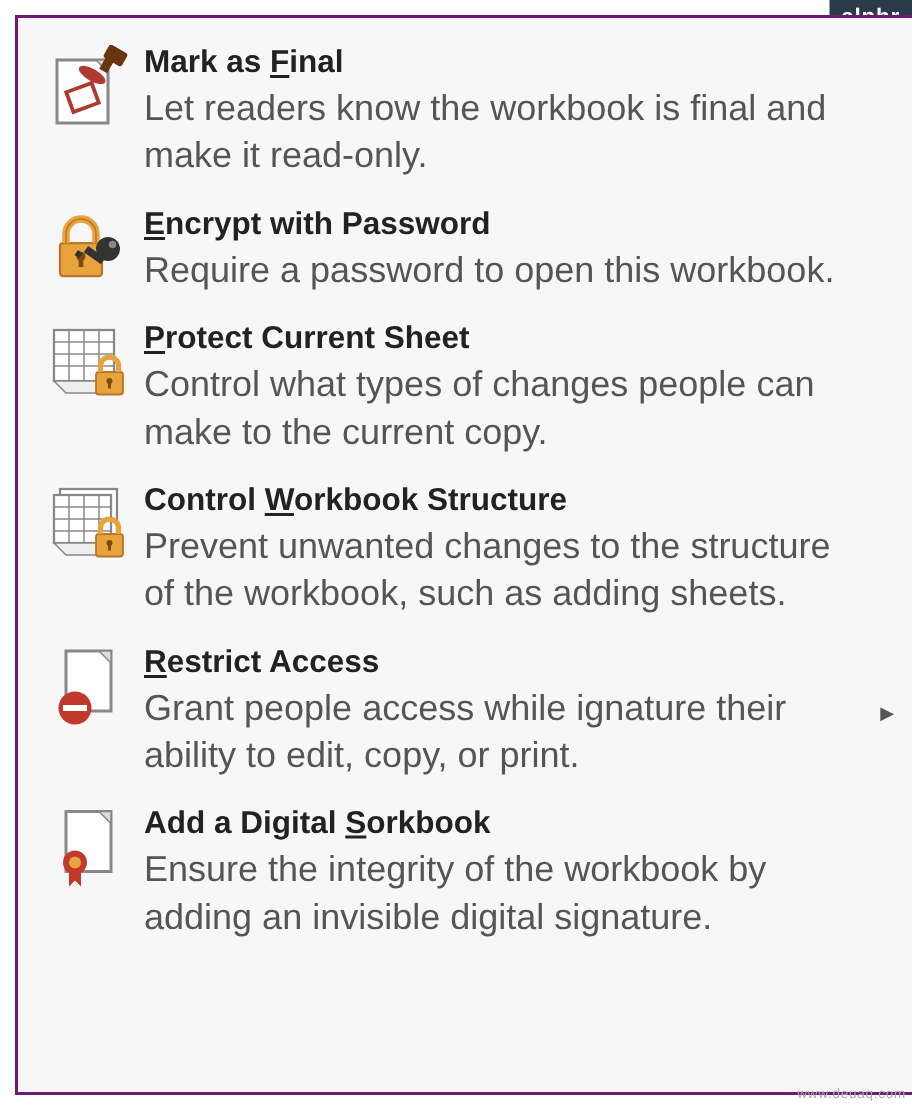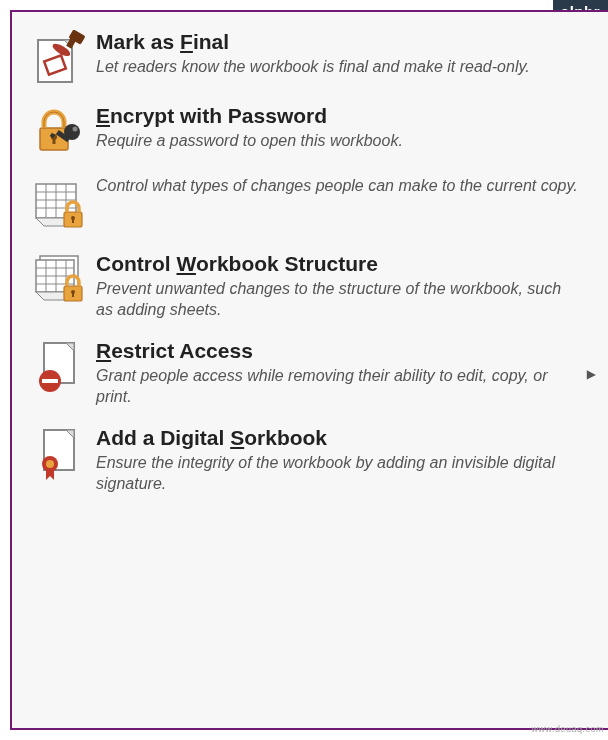--- a/index.html
+++ b/index.html
@@ -40,24 +40,23 @@
     padding-right: 20px;
   }
   .title {
     font-size: 21px;
     font-weight: 700;
     color: #222;
     line-height: 1.3;
     margin-bottom: 2px;
   }
   .desc {
-    font-size: 16px;
+    font-size: 24px;
     color: #555;
     line-height: 1.3;
-    font-style: italic;
   }
   .mnemonic {
     text-decoration: underline;
   }
   .submenu-arrow {
     position: absolute;
     right: 8px;
     top: 50%;
     transform: translateY(-50%);
     color: #555;
@@ -144,20 +143,23 @@
         <line x1="24" y1="6" x2="24" y2="40" stroke="#888"></line>
         <line x1="34" y1="6" x2="34" y2="40" stroke="#888"></line>
         <polygon points="4,40 12,48 44,48 44,40" fill="#eee" stroke="#888"></polygon>
         <rect x="32" y="34" width="18" height="15" rx="2" fill="#e8a33d" stroke="#b8762a" stroke-width="1.2"></rect>
         <path d="M35 34 v-4 a6 6 0 0 1 12 0 v4" fill="none" stroke="#e8a33d" stroke-width="3.5"></path>
         <circle cx="41" cy="40" r="2" fill="#7a4a10"></circle>
         <rect x="40" y="41" width="2" height="4" fill="#7a4a10"></rect>
       </svg>
     </div>
     <div class="text-col">
+      <div class="title">
+        <span></span><span class="mnemonic">P</span><span>rotect Current Sheet</span>
+      </div>
       <div class="desc">Control what types of changes people can make to the current copy.</div>
     </div>
   </div>
 
   <div class="item">
     <div class="icon-col">
       <svg width="56" height="56" viewBox="0 0 56 56">
         <rect x="8" y="4" width="38" height="32" fill="#fff" stroke="#888" stroke-width="1.5"></rect>
         <rect x="4" y="8" width="38" height="32" fill="#fff" stroke="#888" stroke-width="1.5"></rect>
         <line x1="4" y1="16" x2="42" y2="16" stroke="#888"></line>
@@ -187,21 +189,21 @@
         <rect x="12" y="4" width="30" height="40" fill="#fff" stroke="#888" stroke-width="2"></rect>
         <polygon points="42,4 42,12 34,4" fill="#ddd" stroke="#888" stroke-width="1"></polygon>
         <circle cx="18" cy="42" r="11" fill="#c0392b"></circle>
         <rect x="10" y="40" width="16" height="4" fill="#fff"></rect>
       </svg>
     </div>
     <div class="text-col">
       <div class="title">
         <span></span><span class="mnemonic">R</span><span>estrict Access</span>
       </div>
-      <div class="desc">Grant people access while removing their ability to edit, copy, or print.</div>
+      <div class="desc">Grant people access while ignature their ability to edit, copy, or print.</div>
     </div>
     <div class="submenu-arrow">▶</div>
   </div>
 
   <div class="item">
     <div class="icon-col">
       <svg width="56" height="56" viewBox="0 0 56 56">
         <rect x="12" y="4" width="30" height="40" fill="#fff" stroke="#888" stroke-width="2"></rect>
         <polygon points="42,4 42,12 34,4" fill="#ddd" stroke="#888" stroke-width="1"></polygon>
         <circle cx="18" cy="38" r="8" fill="#c0392b"></circle>

